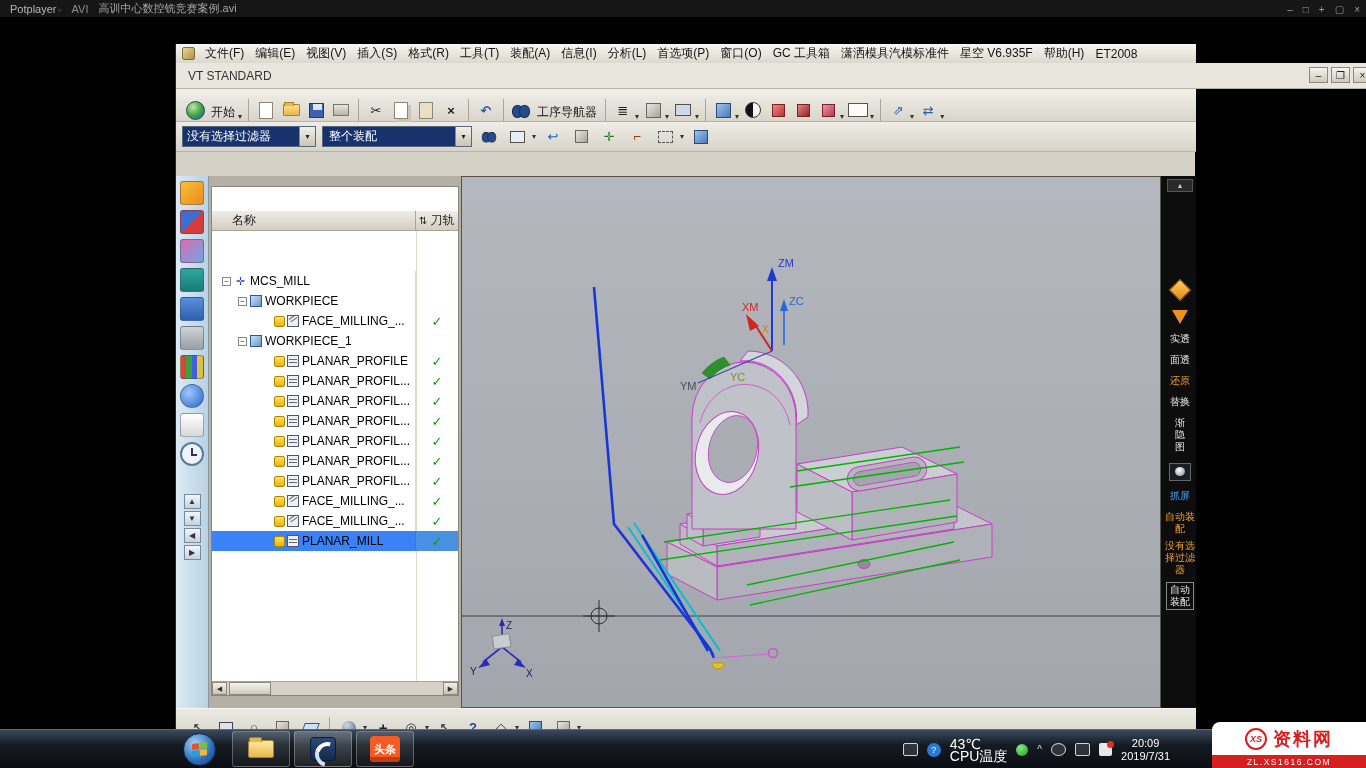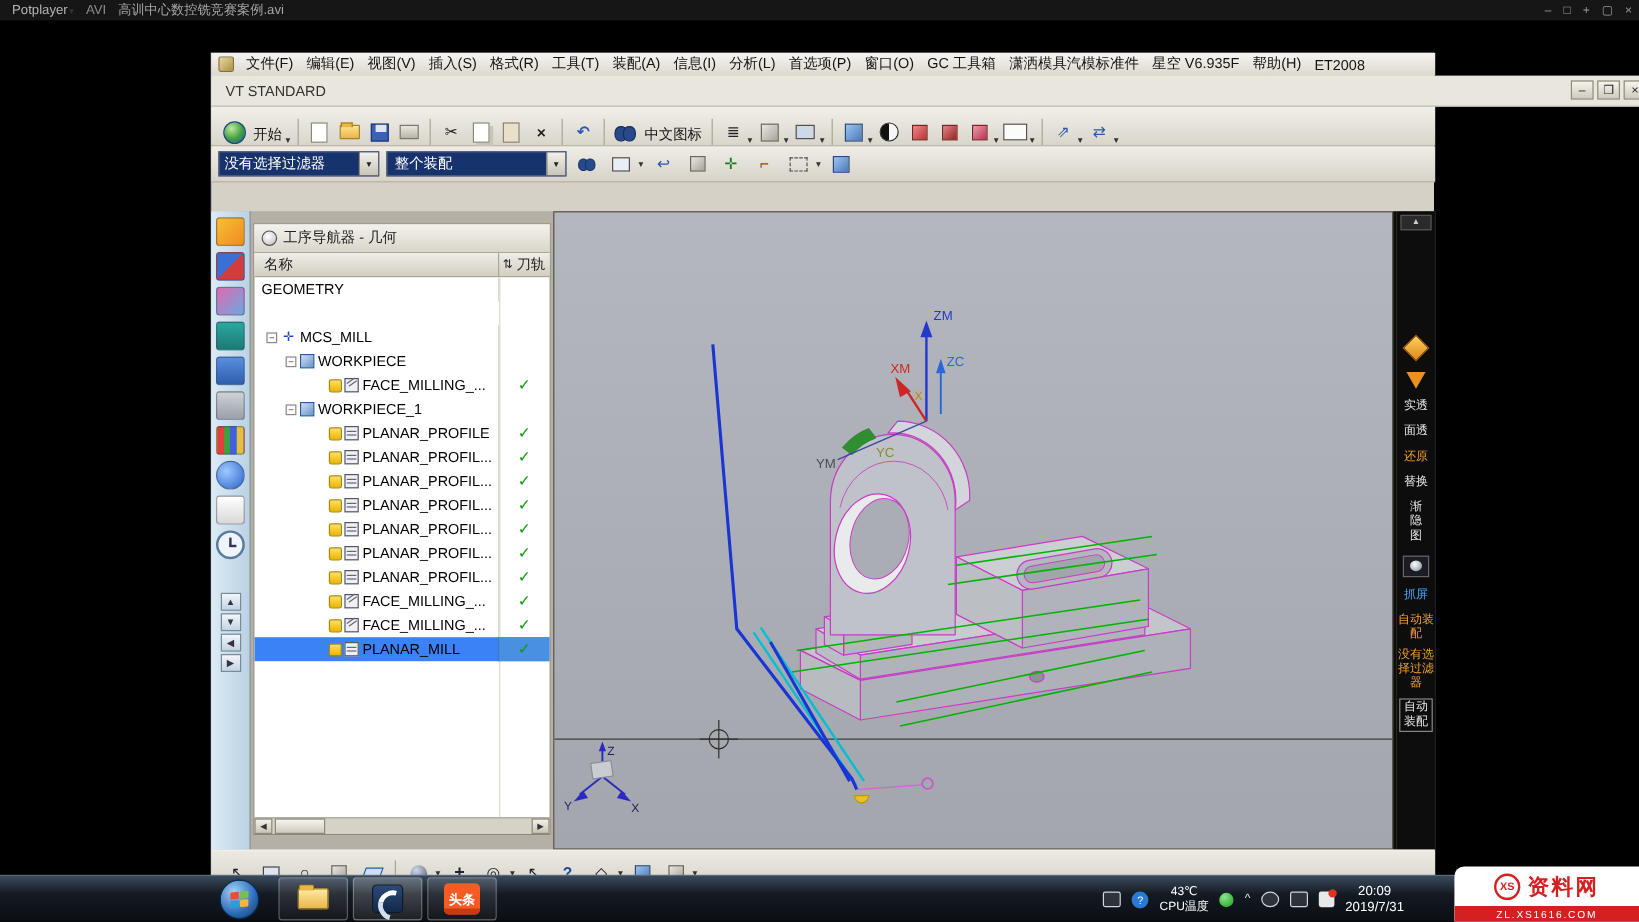--- a/index.html
+++ b/index.html
@@ -67,21 +67,21 @@
   .rb-ic{width:24px;height:24px;margin:5px auto 4px;border-radius:3px;border:1px solid rgba(60,70,90,.45);position:relative}
   .rb-small{width:17px;height:15px;margin:2px auto;background:linear-gradient(#f2f6fa,#c2d4e2);border:1px solid #7a8a98;
     font-size:8px;display:flex;align-items:center;justify-content:center;color:#334}
   
   .navpanel{position:absolute;left:35px;top:10px;width:248px;height:510px;background:#fff;border:1px solid #8a8678}
   .navtitle{position:absolute;left:0;top:0;right:0;height:24px;background:linear-gradient(#f4f2ec,#d9d5cb);
     border-bottom:1px solid #aaa69a;display:flex;align-items:center;font-size:12px;color:#222;gap:5px;padding-left:6px}
   .navtitle .nt-ic{width:13px;height:13px;border-radius:50%;border:1.5px solid #555;background:radial-gradient(circle at 40% 35%,#fff,#bbb)}
   .navhdr{position:absolute;left:0;top:24px;right:0;height:20px;background:linear-gradient(#efede7,#d2cec2);
     border-bottom:1px solid #a8a496;font-size:12px;color:#222;display:flex}
-  .navhdr .c1{width:204px;border-right:1px solid #a8a496;display:flex;align-items:center;padding-left:8px}
+  .navhdr .c1{width:204px;border-right:1px solid #a8a496;display:flex;align-items:center;padding-left:20px}
   .navhdr .c2{flex:1;display:flex;align-items:center;gap:3px;padding-left:3px}
   .rows{position:absolute;left:0;top:44px;right:0;bottom:14px;overflow:hidden}
   .colline{position:absolute;left:204px;top:0;bottom:0;width:1px;background:#ddd9cd}
   .trow{position:absolute;left:0;right:0;height:20px;display:flex;align-items:center;font-size:12px;color:#000;white-space:nowrap}
   .trow.sel{background:#3b82f6}
   .exp{width:9px;height:9px;border:1px solid #888;background:#fff;font-size:8px;line-height:7px;text-align:center;color:#333;flex:none;margin-right:3px}
   .t-folder{width:14px;height:10px;background:linear-gradient(#ffe28a,#e8b64a);border:1px solid #a8822a;flex:none;margin-right:3px}
   .t-mcs{width:13px;height:13px;flex:none;margin-right:3px;color:#2244cc;font-size:11px;line-height:13px;text-align:center;font-weight:bold}
   .t-wp{width:12px;height:12px;flex:none;margin-right:3px;background:linear-gradient(135deg,#cfe0f5,#6a94c8);border:1px solid #2a5a9a}
   .t-st{width:11px;height:11px;flex:none;margin-right:2px;background:linear-gradient(#ffe066,#f0b400);border:1px solid #a88a00;border-radius:2px}
@@ -130,30 +130,30 @@
   .nx-ic{width:26px;height:24px;border-radius:4px;background:linear-gradient(#2a4a78,#13294a);border:1px solid #0a1a30;position:relative}
   .nx-ic::before{content:"";position:absolute;left:4px;top:4px;width:17px;height:17px;border-radius:50%;
     border:4px solid;border-color:#fff transparent transparent #cfe0f0;transform:rotate(-30deg)}
   .tt-ic{width:30px;height:26px;border-radius:4px;background:#f55b23;color:#fff;font-size:11px;font-weight:bold;
     display:flex;align-items:center;justify-content:center;position:relative}
   .tt-ic::after{content:"";position:absolute;left:0;bottom:0;width:100%;height:5px;background:#c93a10;border-radius:0 0 4px 4px}
   .tray{position:absolute;right:196px;top:0;height:39px;display:flex;align-items:center;gap:9px;color:#fff}
   .tray-ic{width:15px;height:13px;border:1px solid #cfd6dd;border-radius:2px;background:rgba(255,255,255,.12)}
   .tray-help{width:14px;height:14px;border-radius:50%;background:#2a7ad4;color:#fff;font-size:9px;display:flex;align-items:center;justify-content:center}
   .tray-green{width:12px;height:12px;border-radius:50%;background:radial-gradient(circle at 35% 30%,#8ae88a,#1a9a1a)}
-  .temp{font-size:10px;line-height:12px;text-align:center}
+  .temp{font-size:14px;line-height:12px;text-align:left}
   .clock{font-size:11px;line-height:13px;text-align:center}
   .chev{font-size:10px;color:#dfe6ec}
   .flagred{width:13px;height:13px;background:#e8e8e8;border-radius:2px;position:relative}
   .flagred::after{content:"";position:absolute;right:-2px;top:-2px;width:7px;height:7px;border-radius:50%;background:#e03020}
   
   .wm{position:absolute;right:0;bottom:0;width:154px;height:46px;background:#fff;border-radius:8px 0 0 0;z-index:50;overflow:hidden}
   .wm-top{height:33px;display:flex;align-items:center;justify-content:center;gap:6px}
   .wm-logo{width:22px;height:22px;border-radius:50%;border:2px solid #d42020;color:#d42020;font-size:9px;font-weight:bold;
-    display:flex;align-items:center;justify-content:center}
+    font-style:italic;display:flex;align-items:center;justify-content:center}
   .wm-name{color:#d42020;font-size:18px;font-weight:bold;letter-spacing:2px}
   .wm-url{height:13px;background:#d42020;color:#fff;font-size:8.5px;letter-spacing:1.5px;display:flex;align-items:center;justify-content:center}
 </style>
 </head>
 <body>
 
 <div class="pp-bar">
   <span class="seg"><span>Potplayer</span> <span class="dd">▾</span></span>
   <span class="seg pp-codec">AVI</span>
   <span class="seg pp-title">高训中心数控铣竞赛案例.avi</span>
@@ -225,21 +225,21 @@
     <span class="ic">
           <span class="g-doc" style="background:#e8e0c8"></span>
         </span>
     <span class="ic" style="font-weight:bold">×</span>
     <span class="sep"></span>
     <span class="ic" style="color:#2a5ab0;font-weight:bold">↶</span>
     <span class="sep"></span>
     <span class="ic">
           <span class="g-binoc"></span>
         </span>
-    <span class="lbl">中文图标</span>
+    <span class="lbl">工序导航器</span>
     <span class="sep"></span>
     <span class="ic">≣</span>
         <span class="dd">▾</span>
     <span class="ic">
           <span class="g-cube-gray"></span>
         </span>
         <span class="dd">▾</span>
     <span class="ic">
           <span class="g-swatch" style="width:16px;height:12px;background:#cfd8e8"></span>
         </span>
@@ -324,37 +324,29 @@
         <span style="position:absolute;left:9px;top:10px;width:6px;height:2px;background:#335"></span>
       </div>
       <div style="margin-top:28px"></div>
       <div class="rb-small">▲</div>
       <div class="rb-small">▼</div>
       <div class="rb-small">◀</div>
       <div class="rb-small">▶</div>
     </div>
 
     <div class="navpanel">
-      <div class="navtitle">
-        <span class="nt-ic"></span>
-        <span>工序导航器 - 几何</span>
-      </div>
       <div class="navhdr">
         <span class="c1">名称</span>
         <span class="c2">
               <span style="font-size:10px">⇅</span>
               <span>刀轨</span>
             </span>
       </div>
       <div class="rows">
         <div class="colline"></div>
-        <div class="trow" style="top:0">
-          <span style="margin-left:6px">GEOMETRY</span>
-          <span class="chkcell"></span>
-        </div>
         <div class="trow" style="top:40px">
           <span class="exp" style="margin-left:10px">−</span>
           <span class="t-mcs">✛</span>
           <span>MCS_MILL</span>
           <span class="chkcell"></span>
         </div>
         <div class="trow" style="top:60px">
           <span class="exp" style="margin-left:26px">−</span>
           <span class="t-wp"></span>
           <span>WORKPIECE</span>

